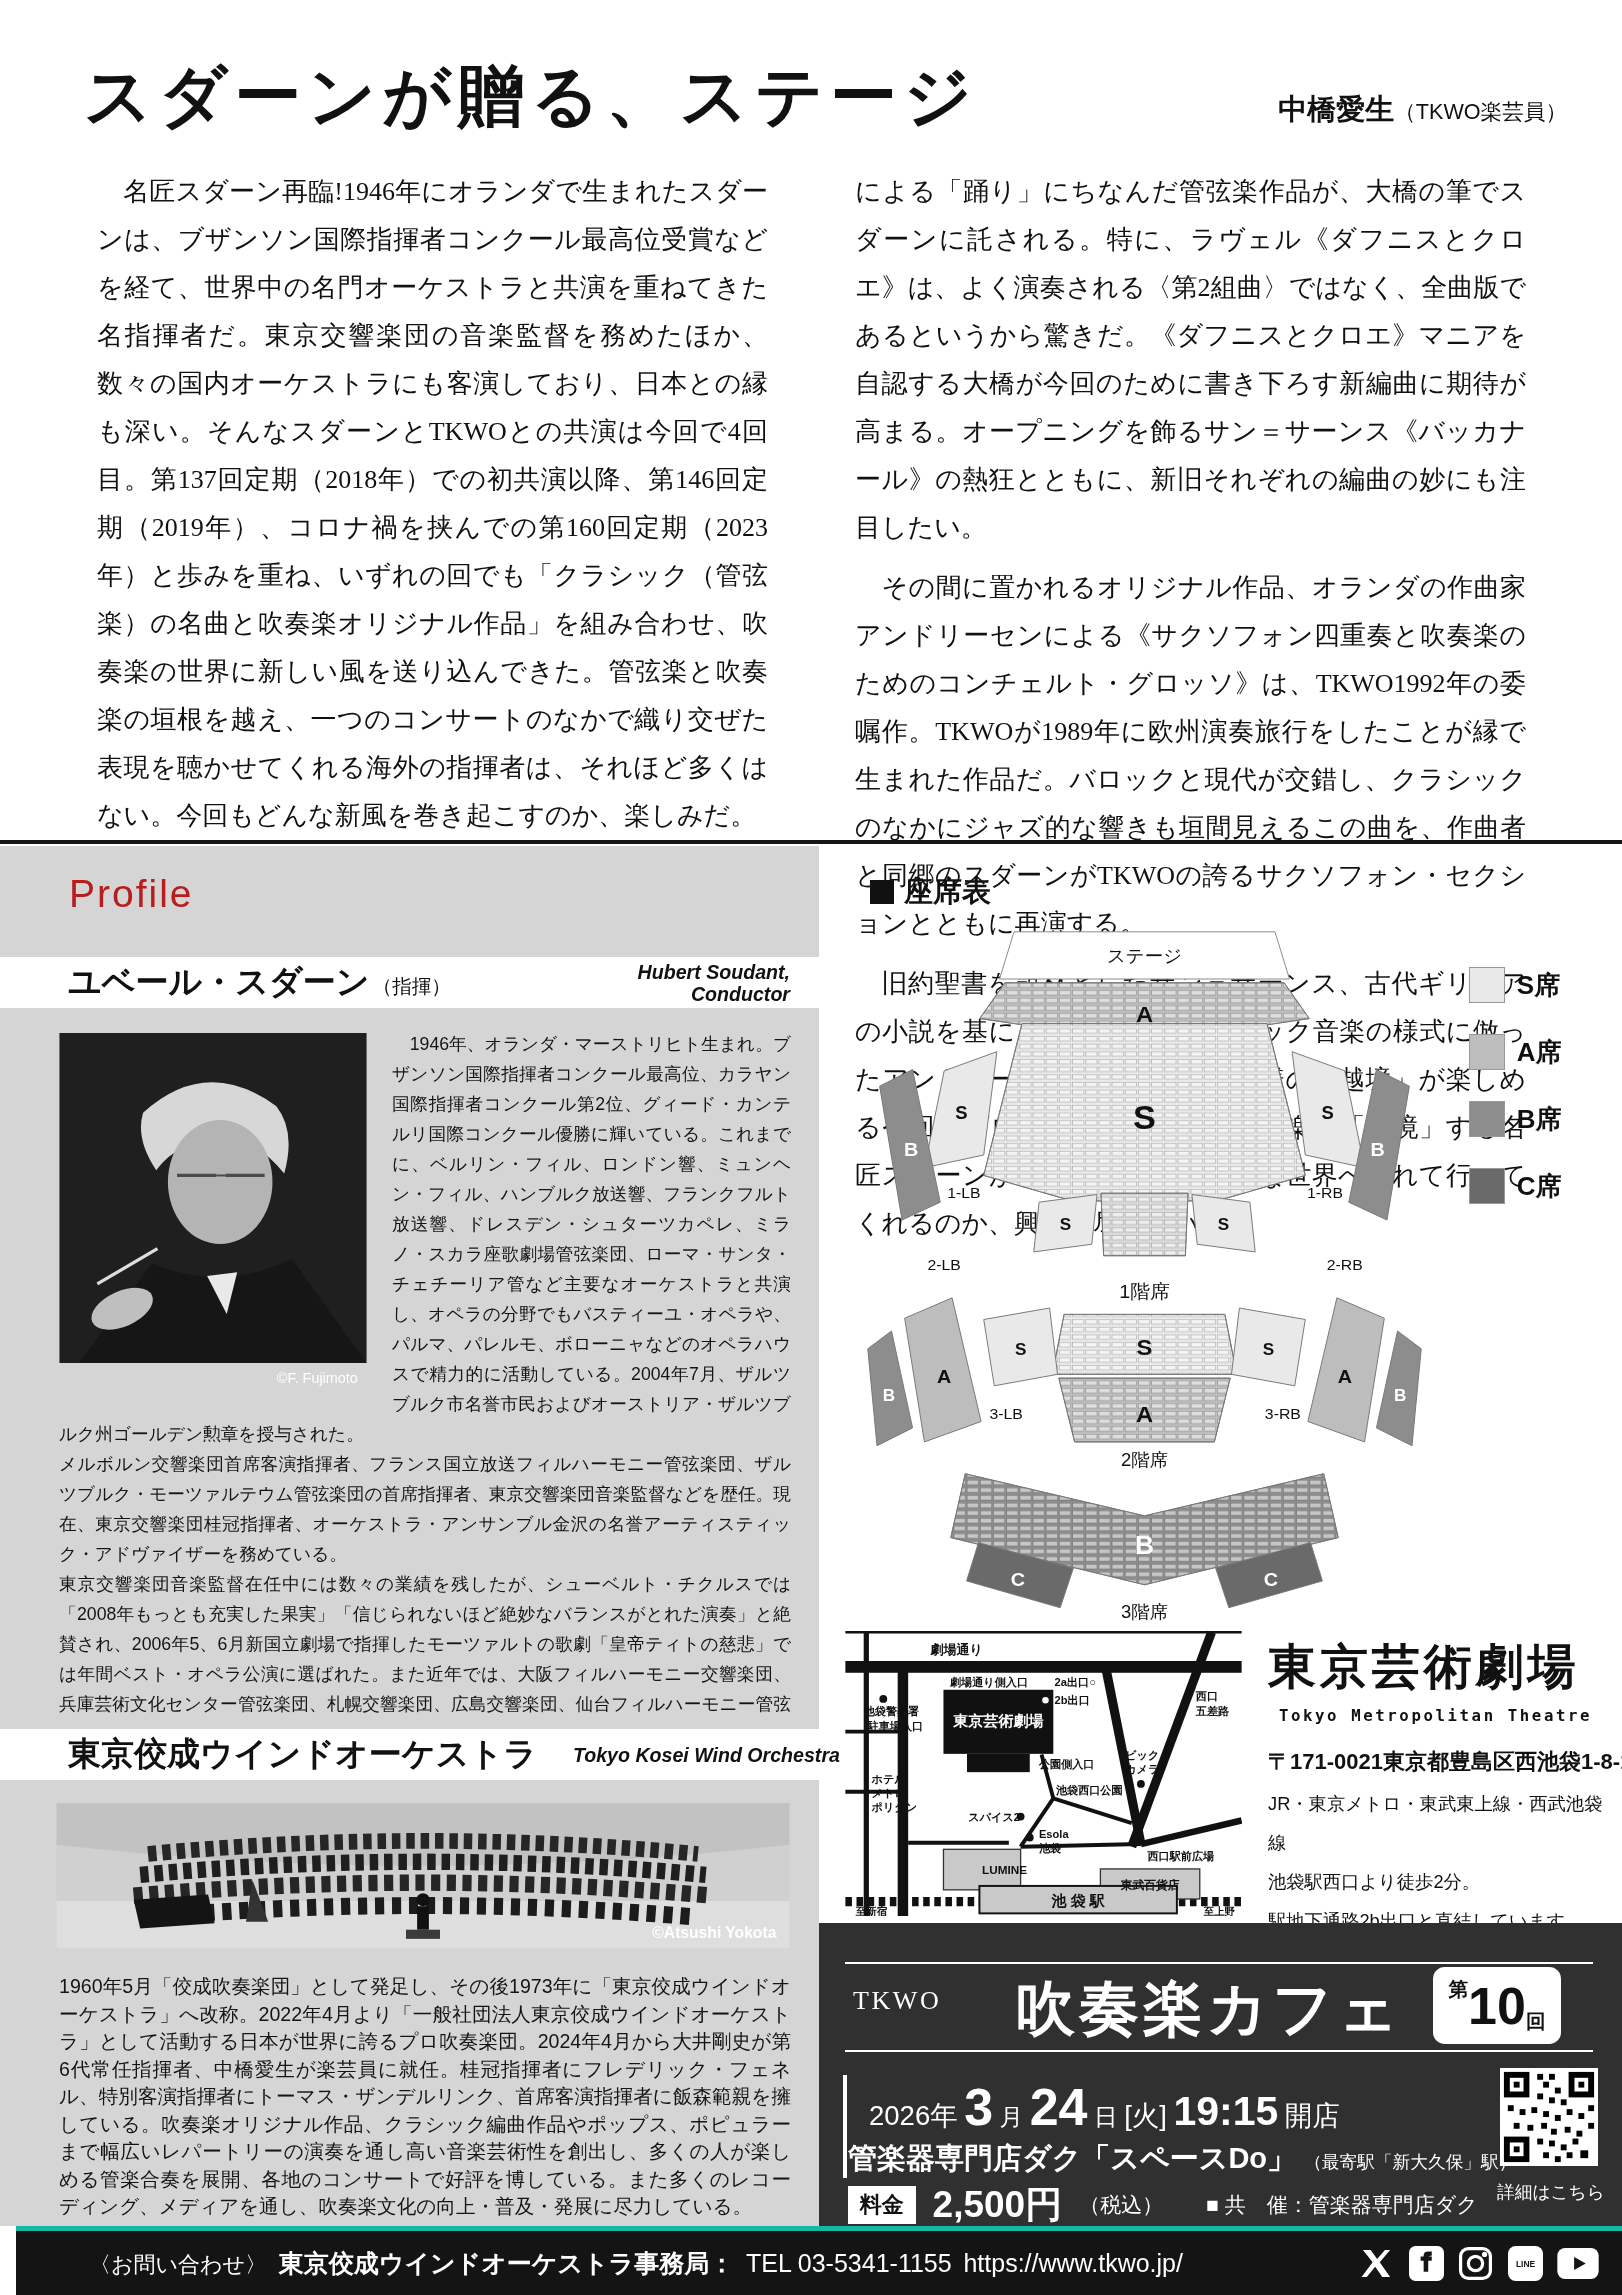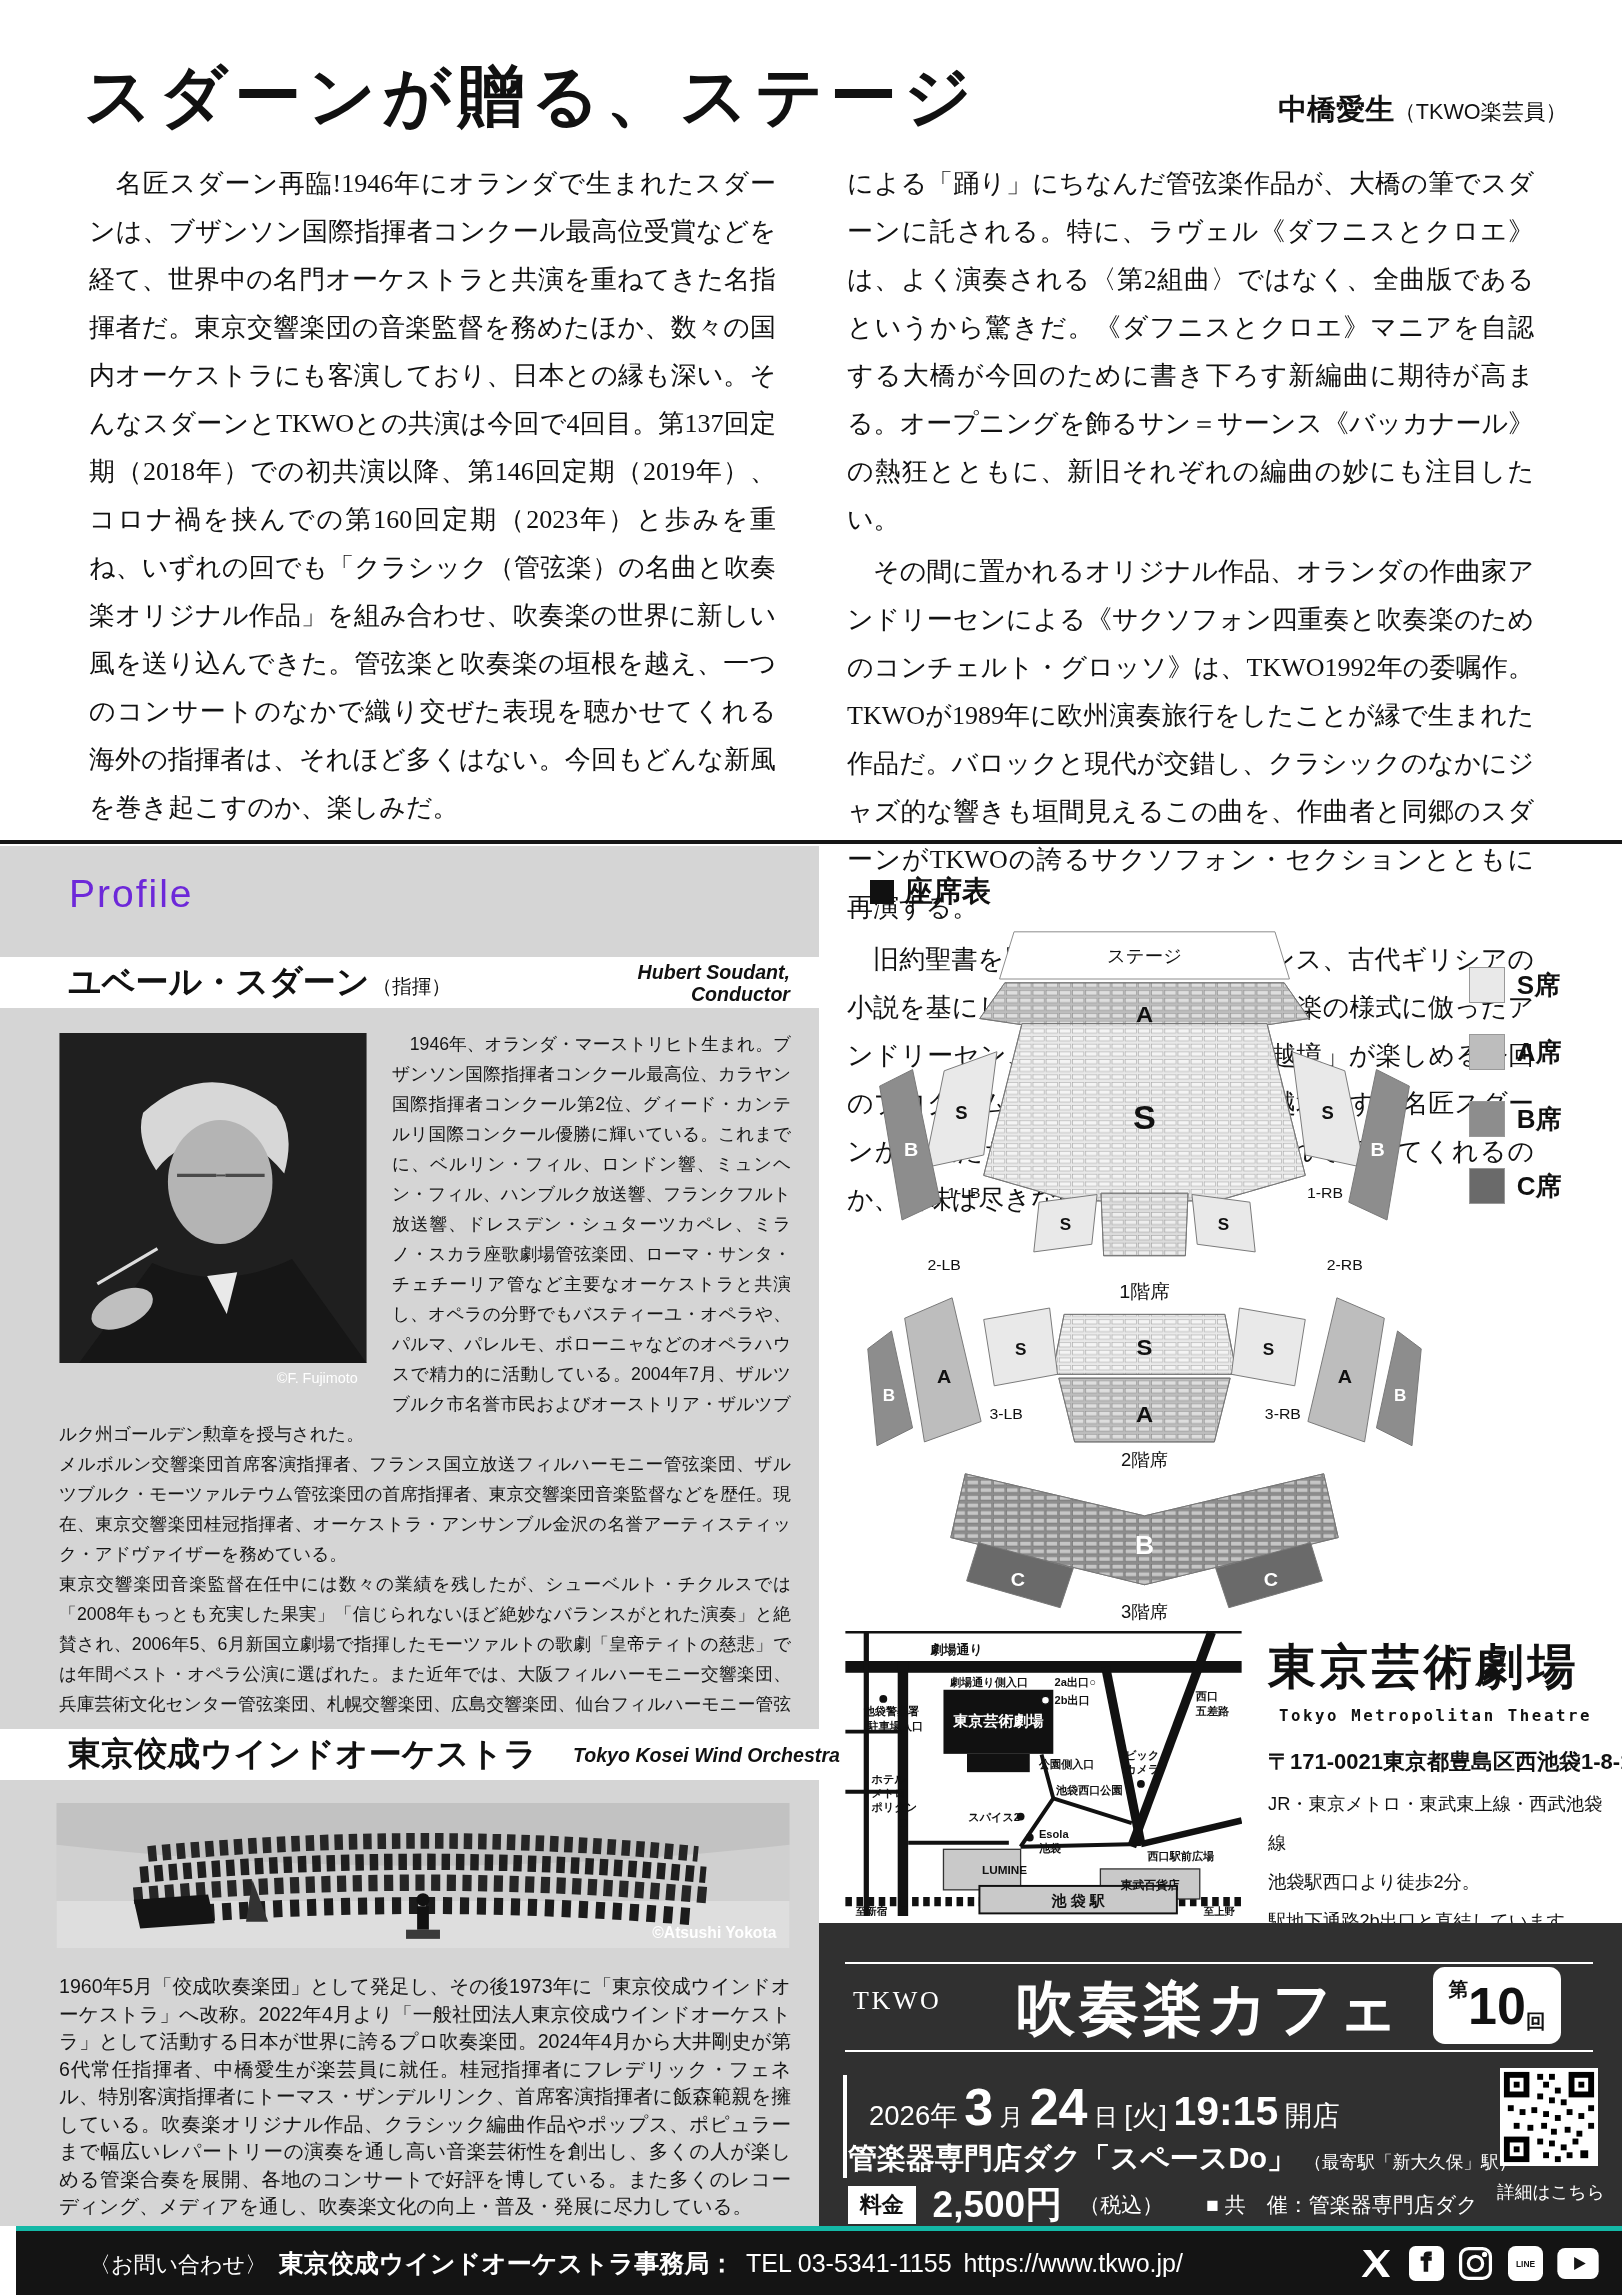--- a/index.html
+++ b/index.html
@@ -11,25 +11,25 @@
   .abs{position:absolute;}
   .serif{font-family:"Liberation Serif","DejaVu Serif",serif;}
   .mono{font-family:"DejaVu Sans Mono","Liberation Mono",monospace;}
 
   
   .page-title{font-size:67px;font-weight:700;letter-spacing:6.5px;white-space:nowrap;}
   .byline{text-align:right;white-space:nowrap;}
   .byline .name{font-size:29px;font-weight:700;}
   .byline .role{font-size:21.6px;font-weight:400;}
   .col{width:695px;font-size:26px;line-height:48px;text-align:justify;}
-  .col p{margin:4px;font-family:Liberation Serif, serif;}
+  .col p{margin:12px;font-family:Liberation Serif, serif;}
 
   
   .gray-panel{left:0;top:846px;width:819px;height:1380px;background:#d5d5d5;}
-  .profile-heading{font-size:39px;letter-spacing:2px;color:#6d28d9;font-weight:500;}
+  .profile-heading{font-size:39px;letter-spacing:2px;color:#b91c1c;font-weight:500;}
   .band{left:0;width:819px;height:51px;background:#ffffff;display:flex;align-items:center;
         padding:0 29px 0 68px;box-sizing:border-box;justify-content:space-between;gap:36px;}
   .band .jname{font-size:33px;font-weight:700;white-space:nowrap;}
   .band .jrole{font-size:19.6px;font-weight:400;}
   .band .ename{font-style:italic;font-weight:700;font-size:19.6px;line-height:22px;text-align:right;white-space:nowrap;}
   .bio{font-size:17.7px;line-height:30px;text-align:justify;color:#141414;}
   .bio p{margin:0;}
   .photo-credit{position:absolute;color:#fff;font-size:14.4px;}
 
   

